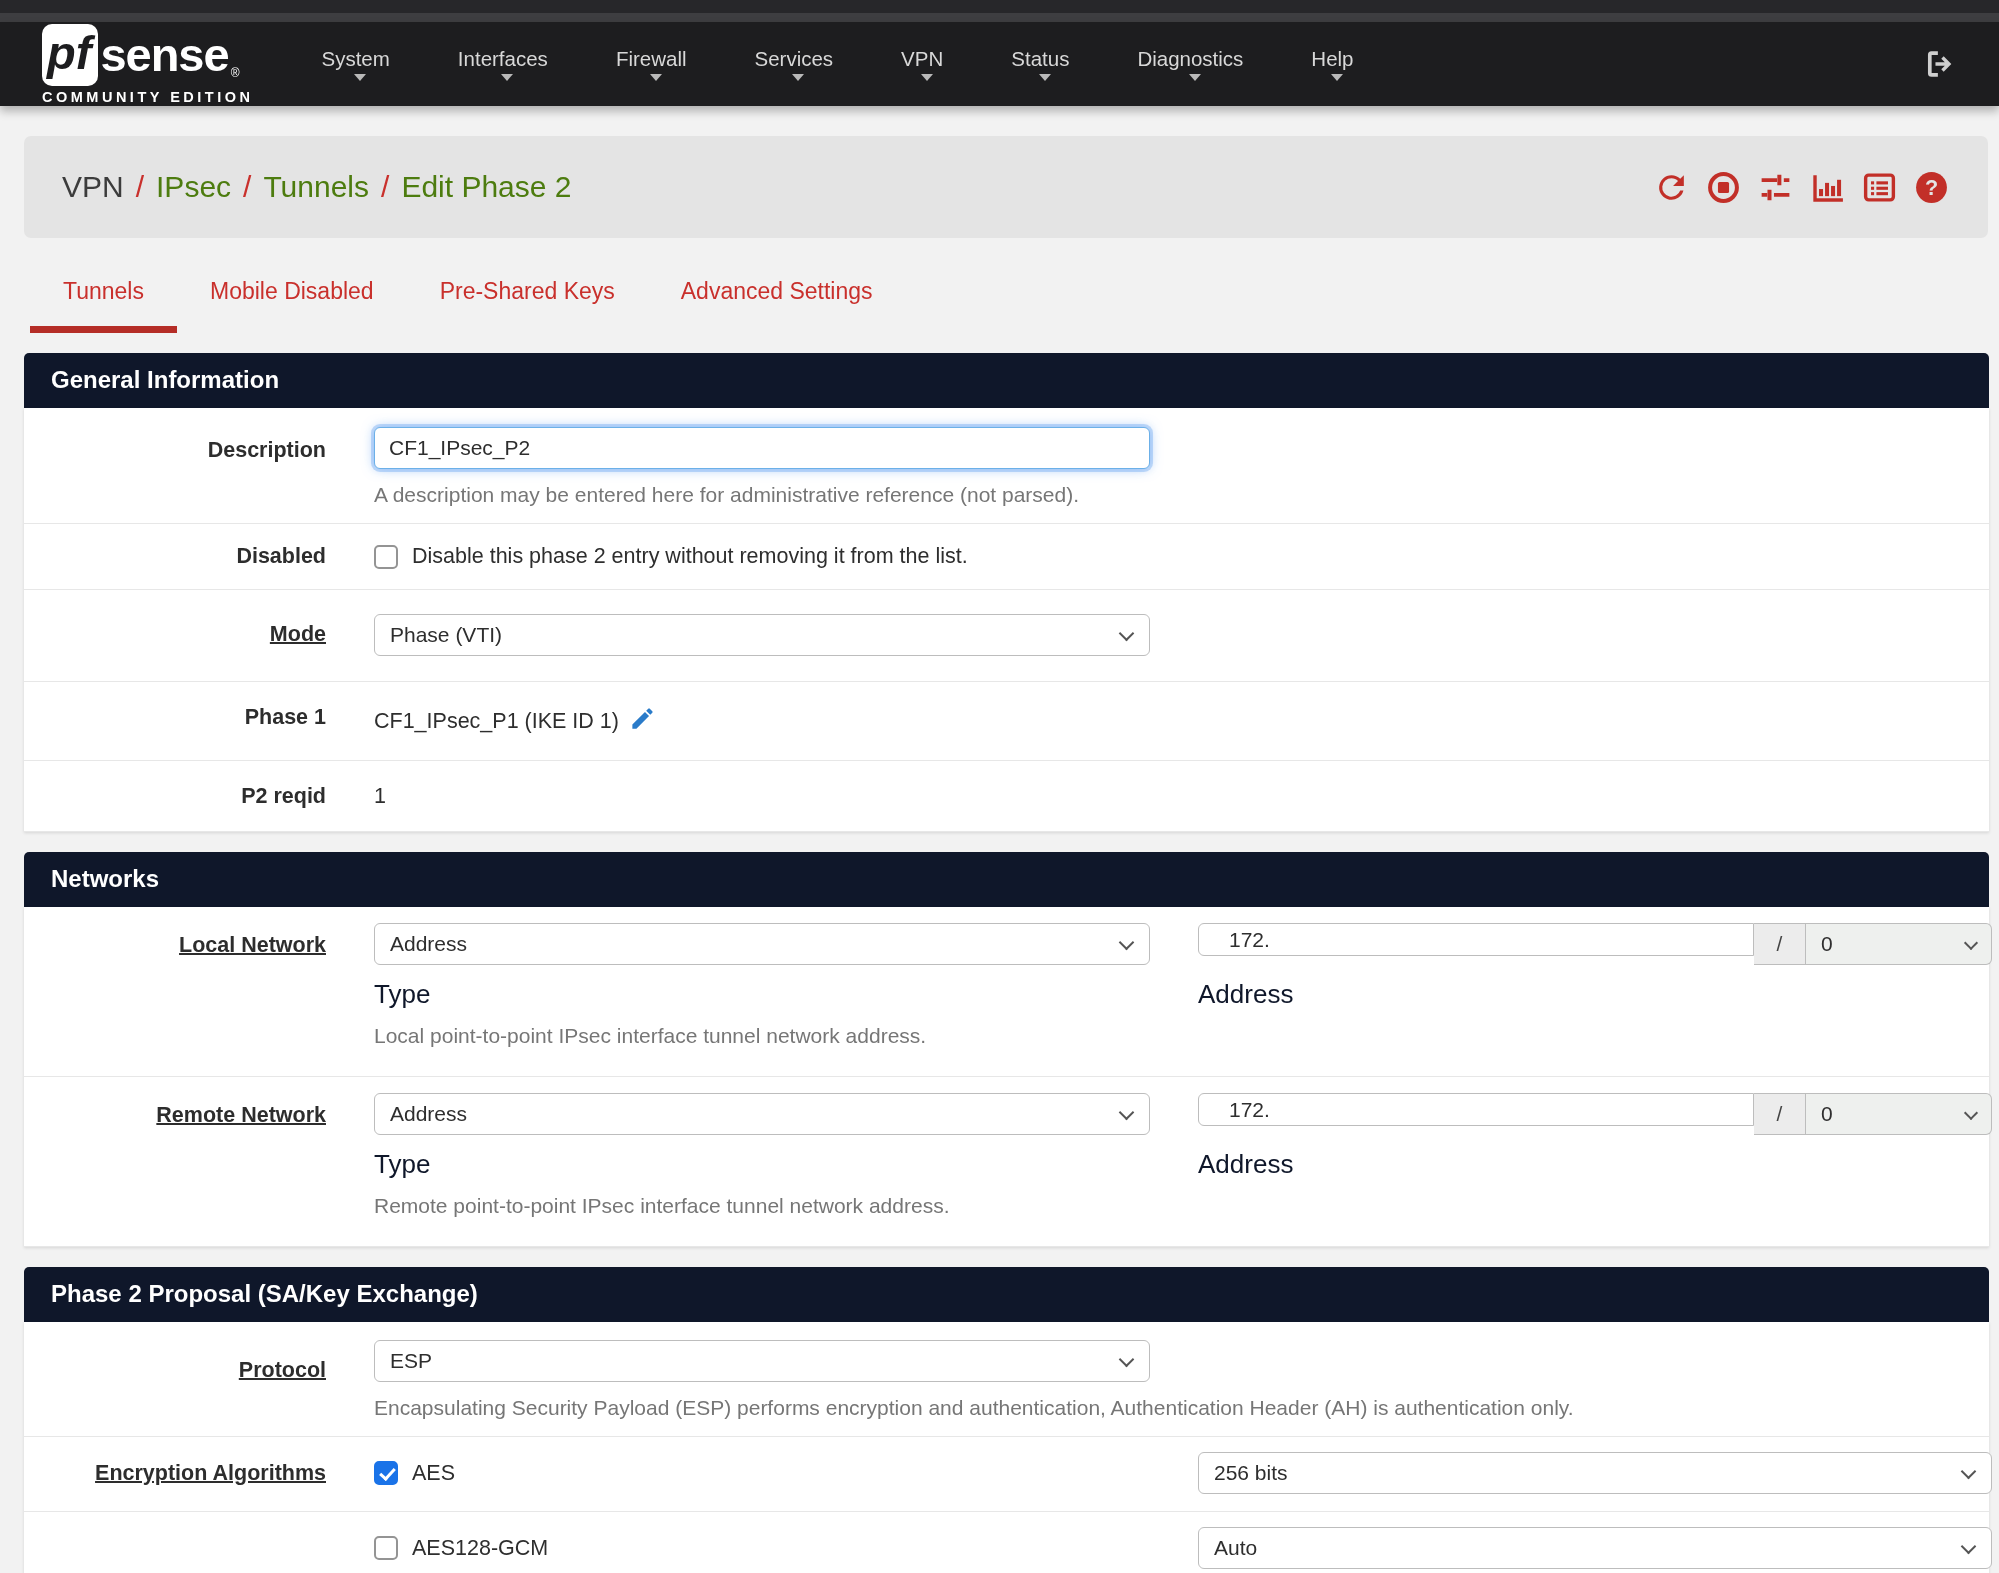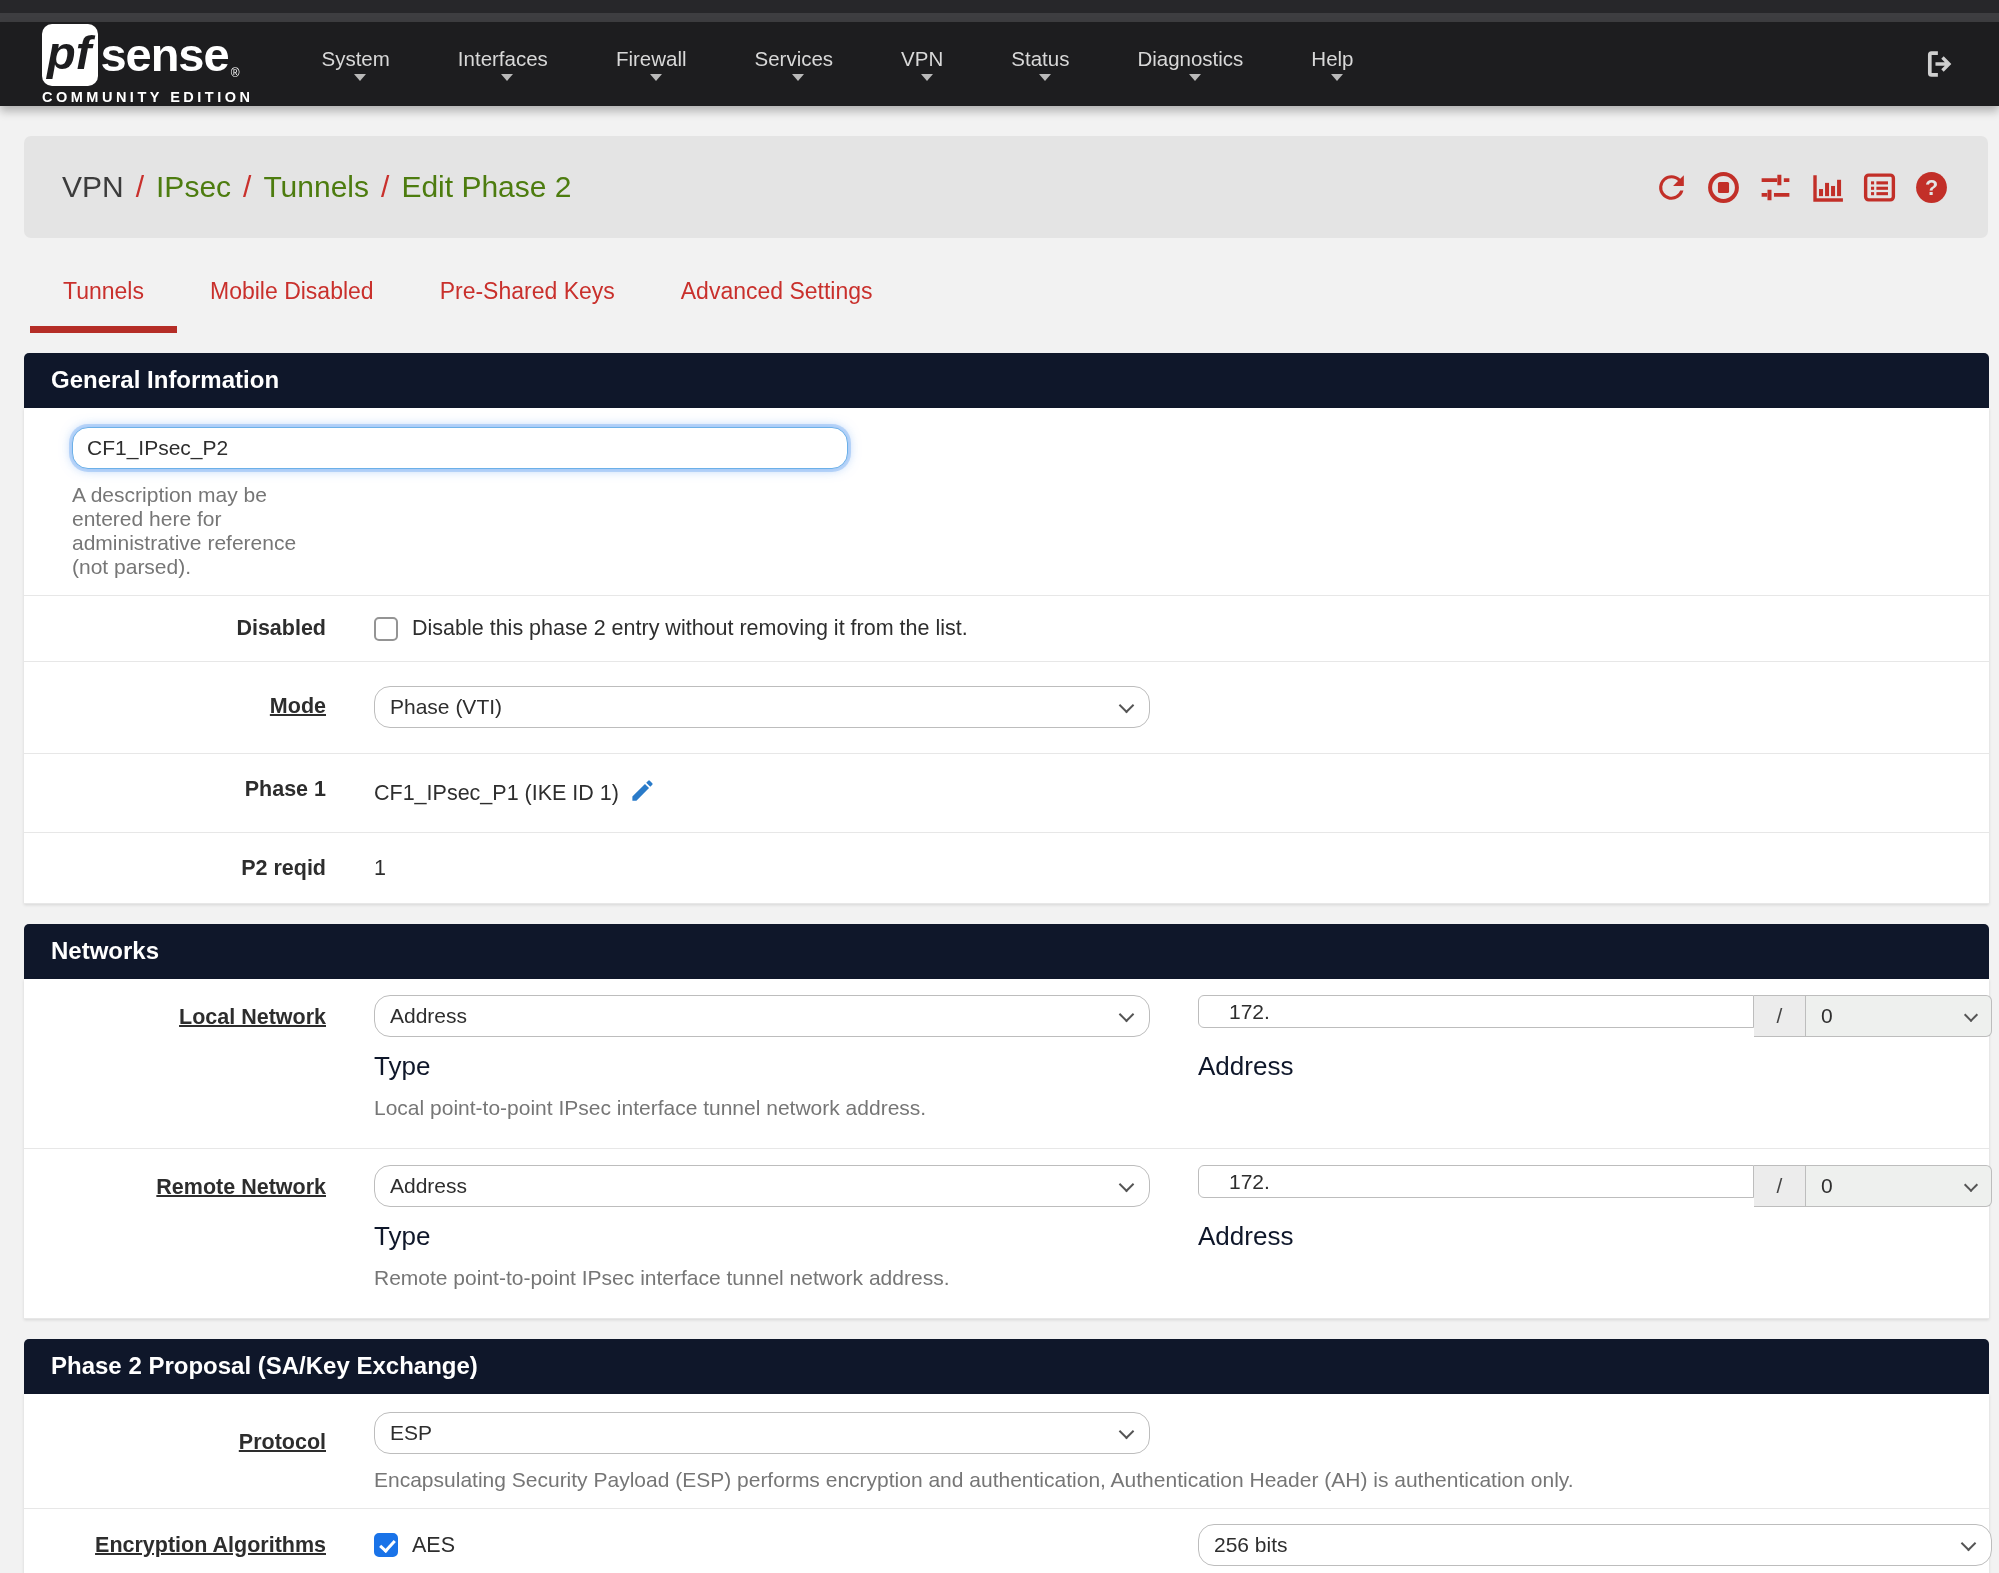--- a/index.html
+++ b/index.html
@@ -49,21 +49,21 @@
     padding:13px 27px 14px; border-radius:5px 5px 0 0; }
   .panel-body { background:#fff; box-shadow:0 1px 3px rgba(0,0,0,.12); }
   .frow { display:grid; grid-template-columns:302px 1fr; border-bottom:1px solid #e7e7e7; }
   .frow:last-child { border-bottom:1px solid #e7e7e7; }
   .lbl-cell { text-align:right; padding-top:27px; }
   .lbl { font-size:21.5px; font-weight:bold; color:#2d2d2d; }
   .lbl.help-link { text-decoration:underline; text-decoration-thickness:2px; cursor:pointer; }
   .ctl-cell { padding:0 0 0 48px; }
 
   
-  .txt-input, .sel { height:42px; border:1px solid #bdbdbd; border-radius:16px;
+  .txt-input, .sel { height:42px; border:1px solid #bdbdbd; border-radius:6px;
     background:#fff; font-size:21px; color:#2e2e2e; font-family:inherit; }
   .txt-input { width:776px; padding:0 14px; }
   .txt-input.focused { border-color:#6cb0e8;
     box-shadow:0 0 0 3px rgba(80,150,240,.30), 0 0 12px rgba(80,150,240,.55); outline:none; }
   .sel { position:relative; display:flex; align-items:center; padding:0 44px 0 15px; cursor:pointer; }
   .sel .chev { position:absolute; right:17px; top:13px; width:11px; height:11px;
     border-right:2px solid #555; border-bottom:2px solid #555; transform:rotate(45deg); }
   .sel-wide { width:776px; }
   .helper { font-size:21px; color:#767676; margin-top:14px; }
   .caption { font-size:26px; color:#0f172a; margin-top:14px; }
@@ -230,20 +230,21 @@
   <div class="tab">Mobile Disabled</div>
   <div class="tab">Pre-Shared Keys</div>
   <div class="tab">Advanced Settings</div>
 </div>
 
 <div class="panel">
   <div class="panel-header">General Information</div>
   <div class="panel-body">
 
     <div class="frow row-desc">
+      <div class="lbl-cell"><span class="lbl">Description</span></div>
       <div class="ctl-cell">
         <input class="txt-input focused" autofocus="" value="CF1_IPsec_P2" style="">
         <div class="helper">A description may be entered here for administrative reference (not parsed).</div>
       </div>
     </div>
 
     <div class="frow row-check">
       <div class="lbl-cell"><span class="lbl">Disabled</span></div>
       <div class="ctl-cell">
         <div class="chk-row">

